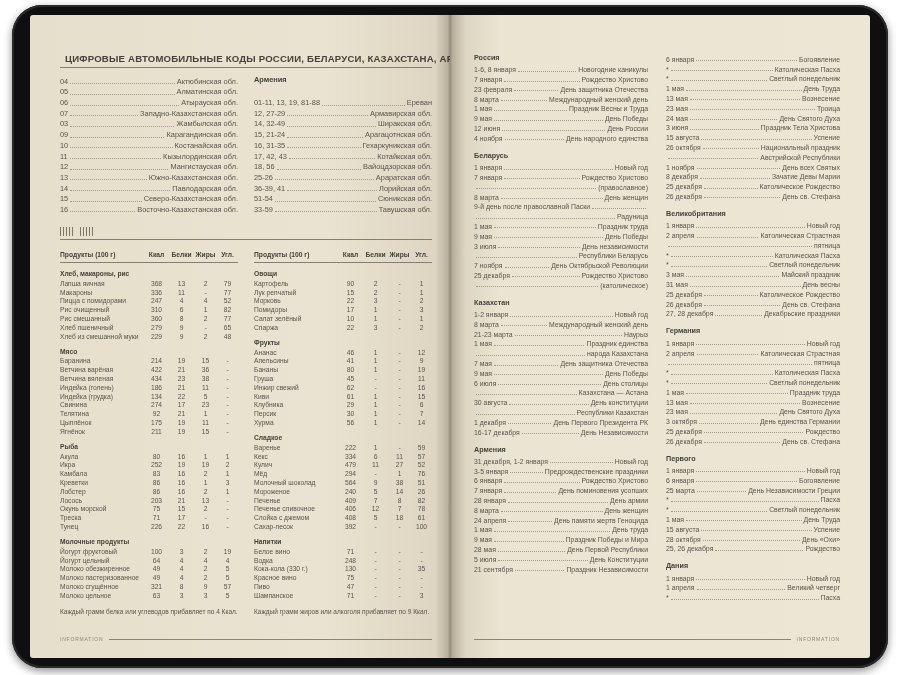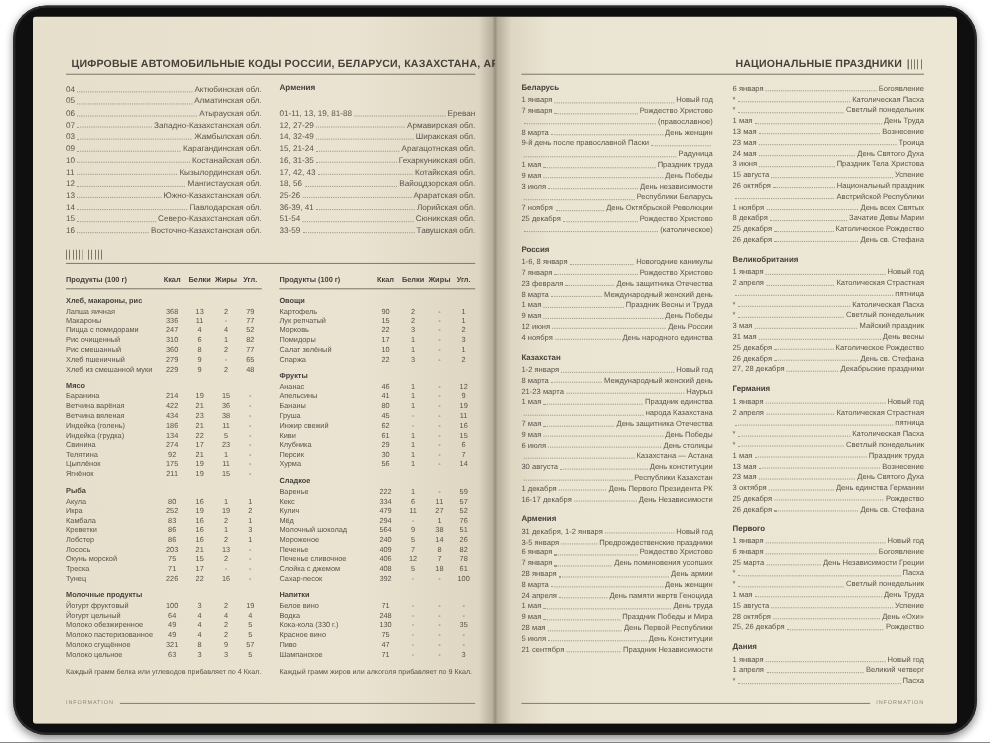--- a/index.html
+++ b/index.html
@@ -677,28 +677,66 @@
             <div class="n-note">Каждый грамм жиров или алкоголя прибавляет по 9 Ккал.</div>
           </div>
       </div>
       <div class="page-foot left-foot">
         <span class="word">INFORMATION</span>
         <span class="footline"></span>
       </div>
     </section>
 
     <section class="page right">
-      <header class="ph">
-        <span class="grow"></span>
-        <h1>НАЦИОНАЛЬНЫЕ ПРАЗДНИКИ</h1>
-        <span class="hatch small"></span>
-      </header>
       <div class="holidays">
         <div class="hol-col" id="hol-left">
             <div class="hol-block">
+              <div class="hol-country">Россия</div>
+              <div class="lead-row hol-row">
+                <span class="l">1-6, 8 января</span>
+                <span class="dots"></span>
+                <span class="r">Новогодние каникулы</span>
+              </div>
+              <div class="lead-row hol-row">
+                <span class="l">7 января</span>
+                <span class="dots"></span>
+                <span class="r">Рождество Христово</span>
+              </div>
+              <div class="lead-row hol-row">
+                <span class="l">23 февраля</span>
+                <span class="dots"></span>
+                <span class="r">День защитника Отечества</span>
+              </div>
+              <div class="lead-row hol-row">
+                <span class="l">8 марта</span>
+                <span class="dots"></span>
+                <span class="r">Международный женский день</span>
+              </div>
+              <div class="lead-row hol-row">
+                <span class="l">1 мая</span>
+                <span class="dots"></span>
+                <span class="r">Праздник Весны и Труда</span>
+              </div>
+              <div class="lead-row hol-row">
+                <span class="l">9 мая</span>
+                <span class="dots"></span>
+                <span class="r">День Победы</span>
+              </div>
+              <div class="lead-row hol-row">
+                <span class="l">12 июня</span>
+                <span class="dots"></span>
+                <span class="r">День России</span>
+              </div>
+              <div class="lead-row hol-row">
+                <span class="l">4 ноября</span>
+                <span class="dots"></span>
+                <span class="r">День народного единства</span>
+              </div>
+            </div>
+            <div class="hol-block">
               <div class="hol-country">Беларусь</div>
               <div class="lead-row hol-row">
                 <span class="l">1 января</span>
                 <span class="dots"></span>
                 <span class="r">Новый год</span>
               </div>
               <div class="lead-row hol-row">
                 <span class="l">7 января</span>
                 <span class="dots"></span>
                 <span class="r">Рождество Христово</span>
@@ -750,63 +788,20 @@
               </div>
               <div class="lead-row hol-row">
                 <span class="l">25 декабря</span>
                 <span class="dots"></span>
                 <span class="r">Рождество Христово</span>
               </div>
               <div class="lead-row hol-row">
                 <span class="l"></span>
                 <span class="dots"></span>
                 <span class="r">(католическое)</span>
-              </div>
-            </div>
-            <div class="hol-block">
-              <div class="hol-country">Россия</div>
-              <div class="lead-row hol-row">
-                <span class="l">1-6, 8 января</span>
-                <span class="dots"></span>
-                <span class="r">Новогодние каникулы</span>
-              </div>
-              <div class="lead-row hol-row">
-                <span class="l">7 января</span>
-                <span class="dots"></span>
-                <span class="r">Рождество Христово</span>
-              </div>
-              <div class="lead-row hol-row">
-                <span class="l">23 февраля</span>
-                <span class="dots"></span>
-                <span class="r">День защитника Отечества</span>
-              </div>
-              <div class="lead-row hol-row">
-                <span class="l">8 марта</span>
-                <span class="dots"></span>
-                <span class="r">Международный женский день</span>
-              </div>
-              <div class="lead-row hol-row">
-                <span class="l">1 мая</span>
-                <span class="dots"></span>
-                <span class="r">Праздник Весны и Труда</span>
-              </div>
-              <div class="lead-row hol-row">
-                <span class="l">9 мая</span>
-                <span class="dots"></span>
-                <span class="r">День Победы</span>
-              </div>
-              <div class="lead-row hol-row">
-                <span class="l">12 июня</span>
-                <span class="dots"></span>
-                <span class="r">День России</span>
-              </div>
-              <div class="lead-row hol-row">
-                <span class="l">4 ноября</span>
-                <span class="dots"></span>
-                <span class="r">День народного единства</span>
               </div>
             </div>
             <div class="hol-block">
               <div class="hol-country">Казахстан</div>
               <div class="lead-row hol-row">
                 <span class="l">1-2 января</span>
                 <span class="dots"></span>
                 <span class="r">Новый год</span>
               </div>
               <div class="lead-row hol-row">

